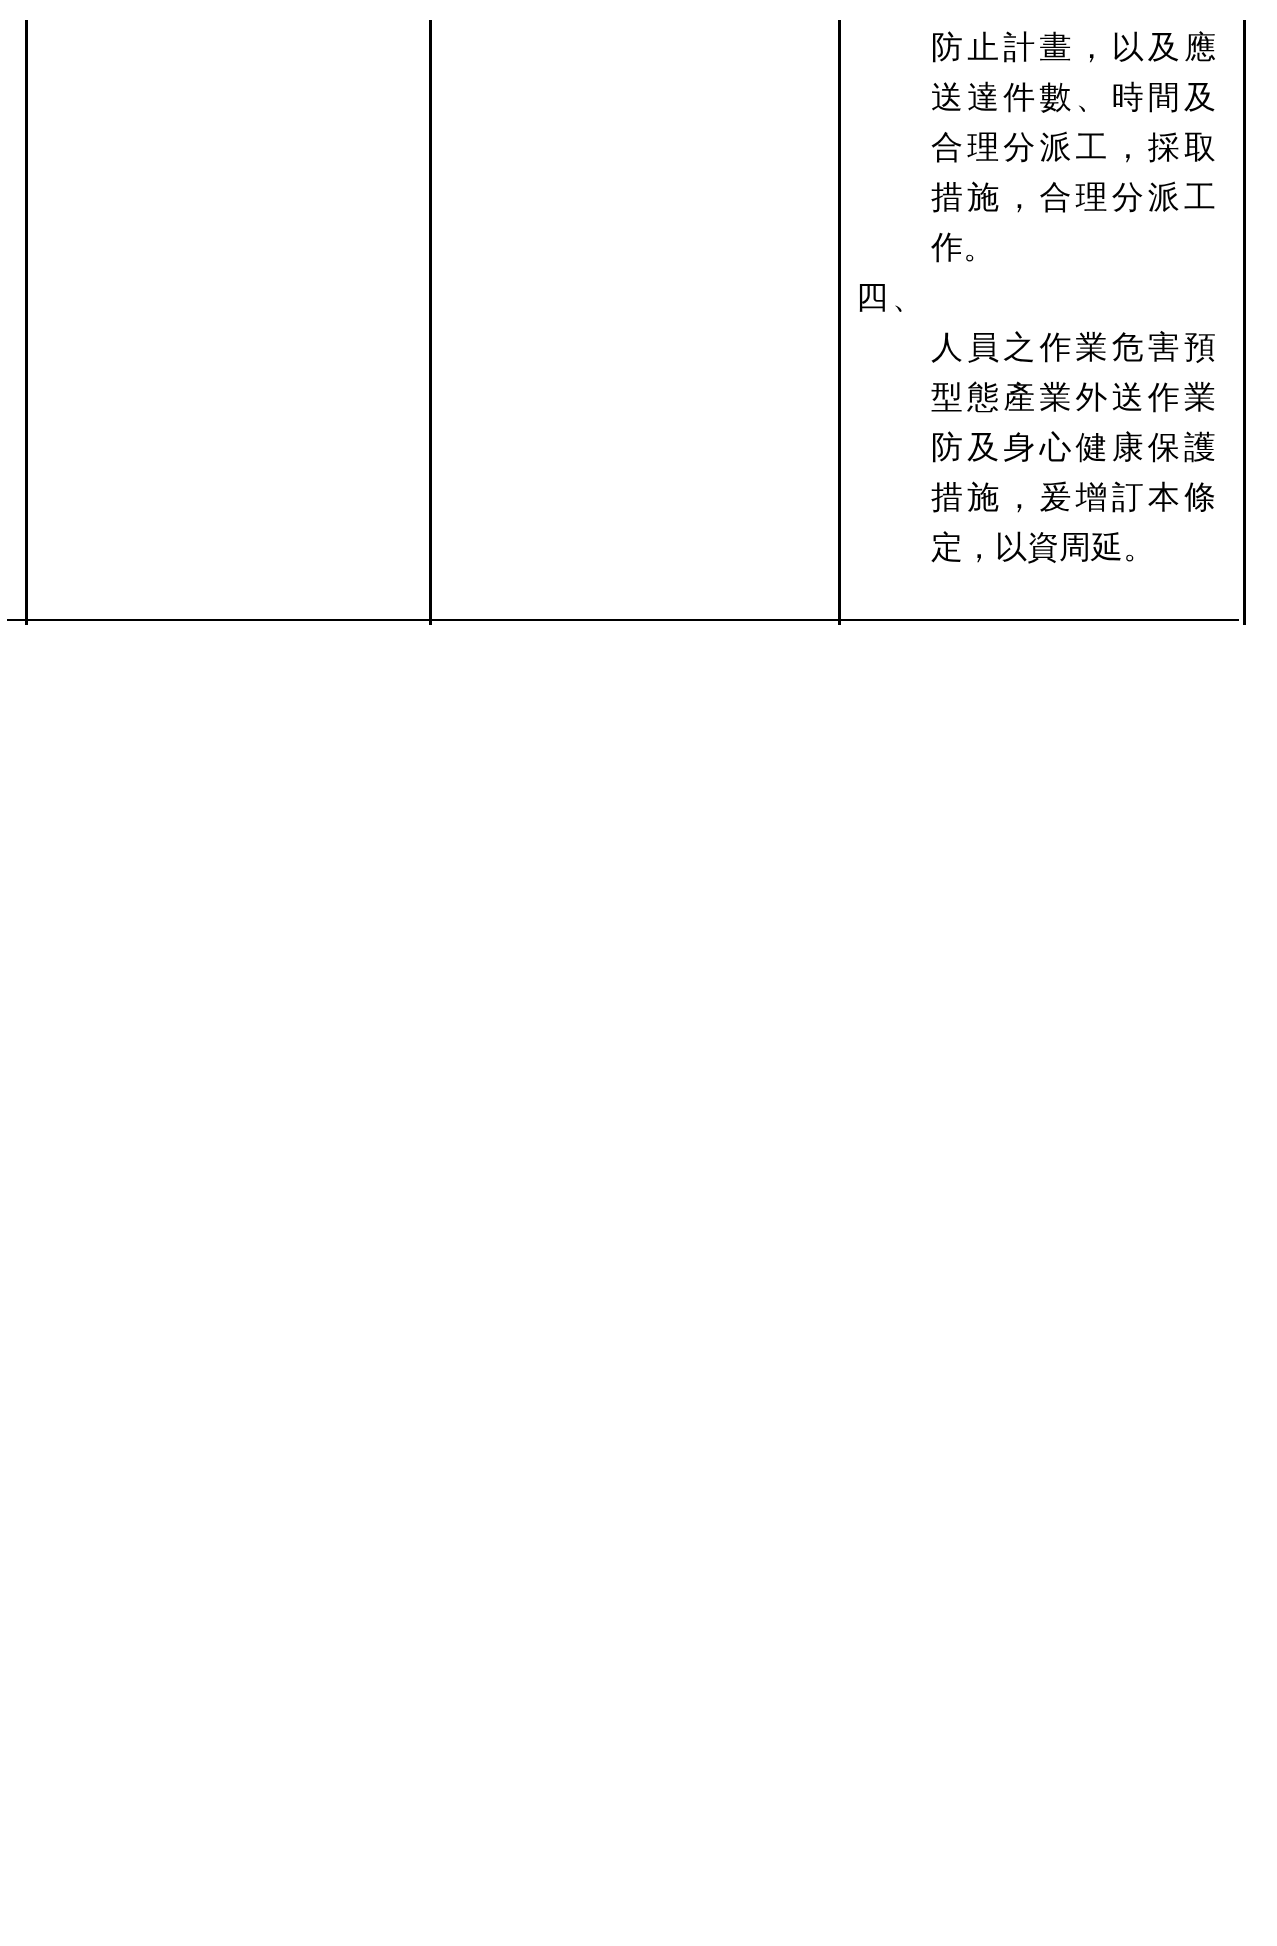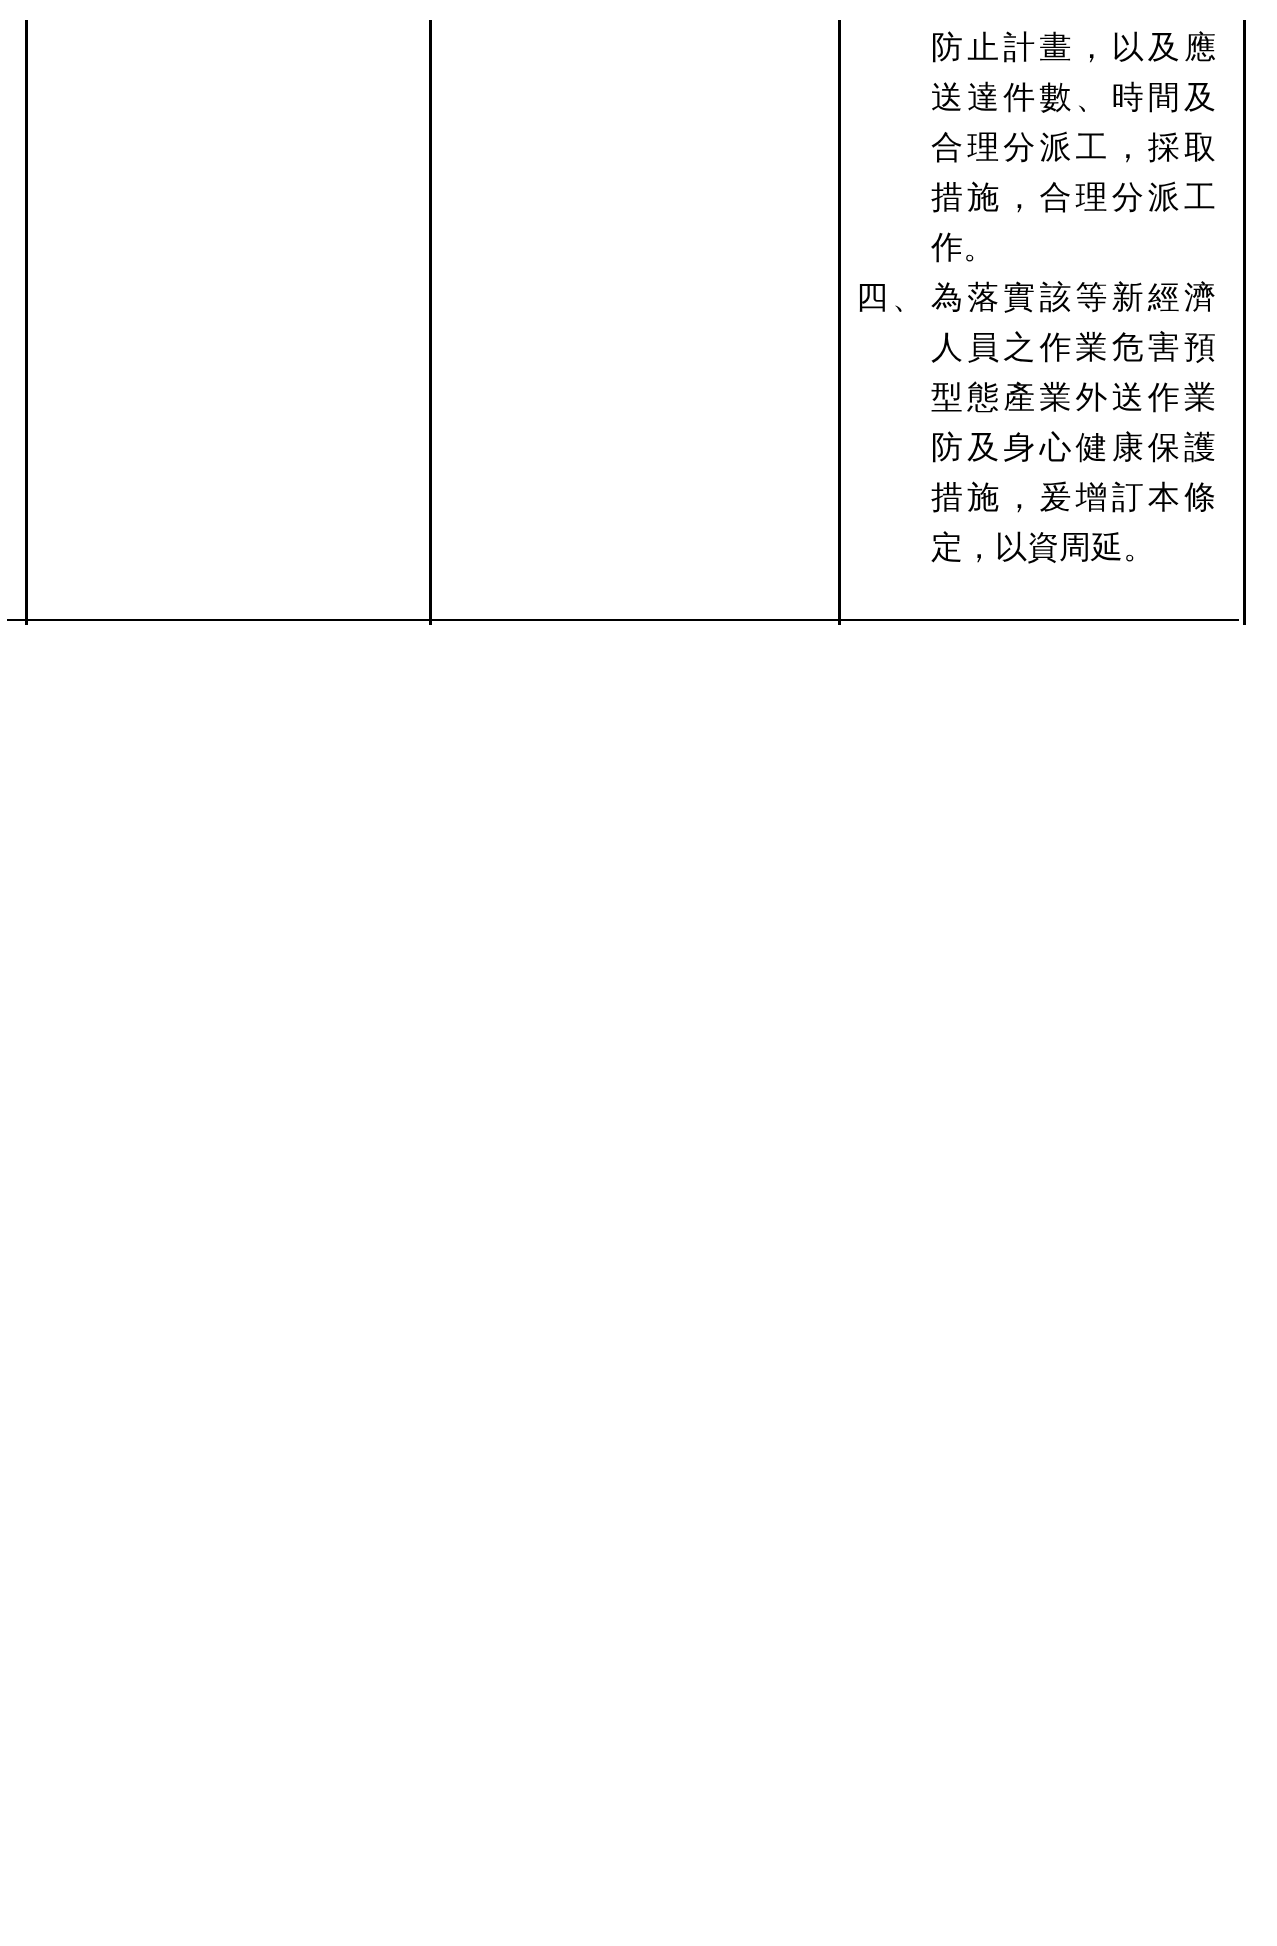--- a/index.html
+++ b/index.html
@@ -107,21 +107,20 @@
     <div class="note-line justify">
       <span>措施，合理分派工</span>
     </div>
 
     <div class="note-line">
       <span>作。</span>
     </div>
 
     <div class="note-line justify">
       <span class="item-marker">四、</span>
-      <span>為落實該等新經濟</span>
     </div>
 
     <div class="note-line justify">
       <span>人員之作業危害預</span>
     </div>
 
     <div class="note-line justify">
       <span>型態產業外送作業</span>
     </div>
 

